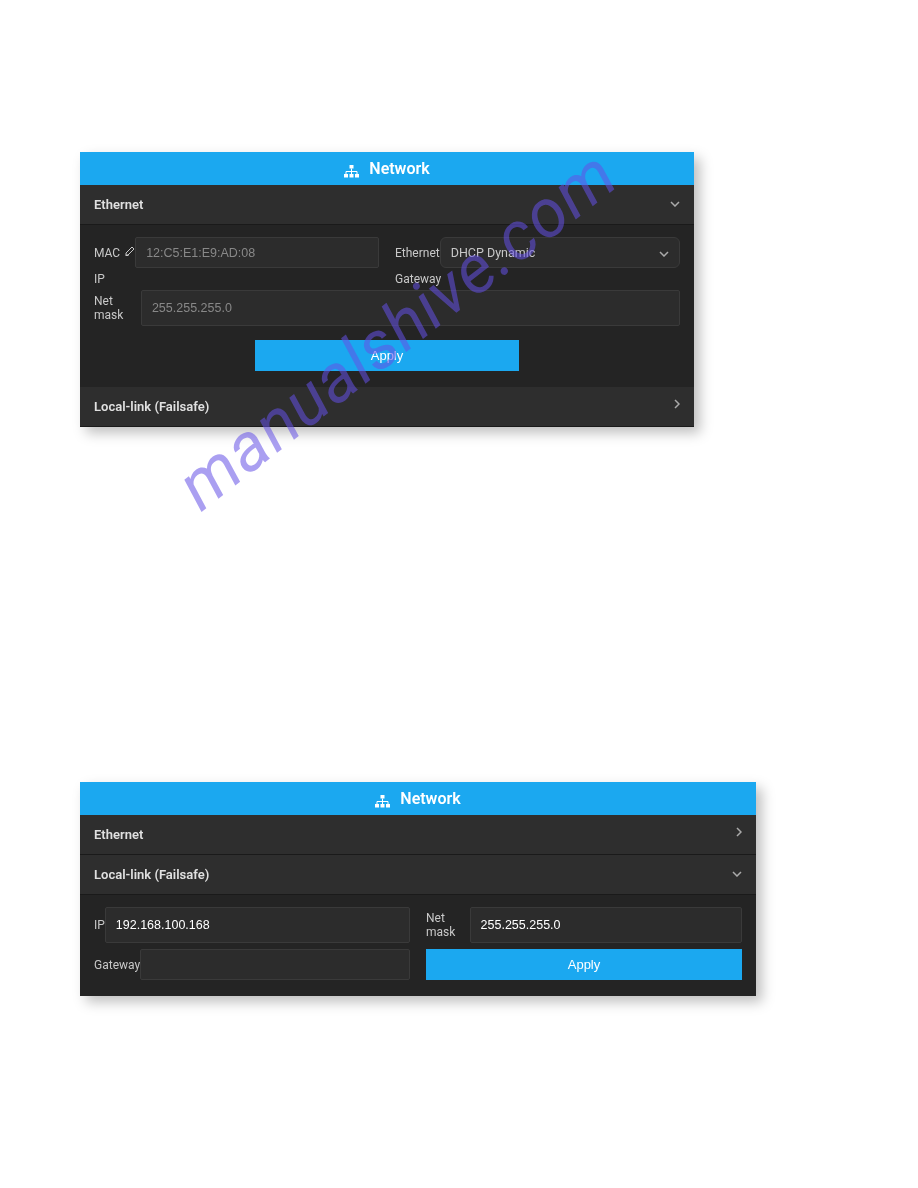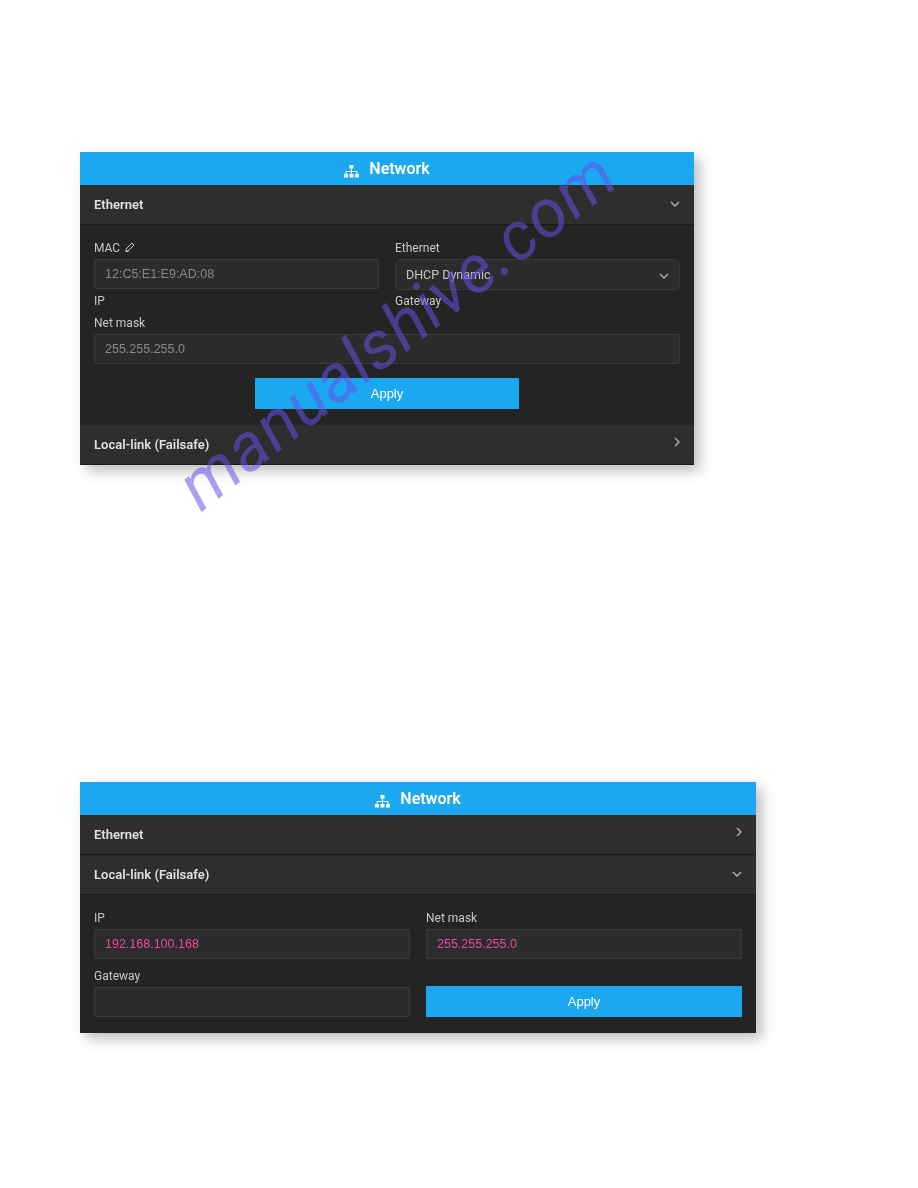--- a/index.html
+++ b/index.html
@@ -67,21 +67,20 @@
       background: #242424;
       padding: 12px 14px 16px 14px;
     }
     .row {
       display: flex;
       gap: 16px;
     }
     .col {
       flex: 1;
       display: flex;
-      flex-direction: column;
     }
     .field-label {
       color: #c8c8c8;
       font-size: 12px;
       margin-bottom: 4px;
       margin-top: 4px;
       display: flex;
       align-items: center;
       gap: 5px;
     }
@@ -121,21 +120,21 @@
     }
     .apply-btn.wide {
       width: 100%;
       margin: 0;
     }
     .edit-icon {
       font-size: 11px;
       color: #c8c8c8;
     }
     .p2 .section-body .row.spaced { margin-bottom:6px; }
-    .p2 .input { color:#ec4899; }
+    .p2 .input { color:#ffffff; }
   </style>
 </head>
 <body>
 
 <div class="watermark">manualshive.com</div>
 
 <div class="panel p1">
   <div class="panel-header">
     <span class="net-icon">
       <svg width="15" height="13" viewBox="0 0 15 13" fill="none">

